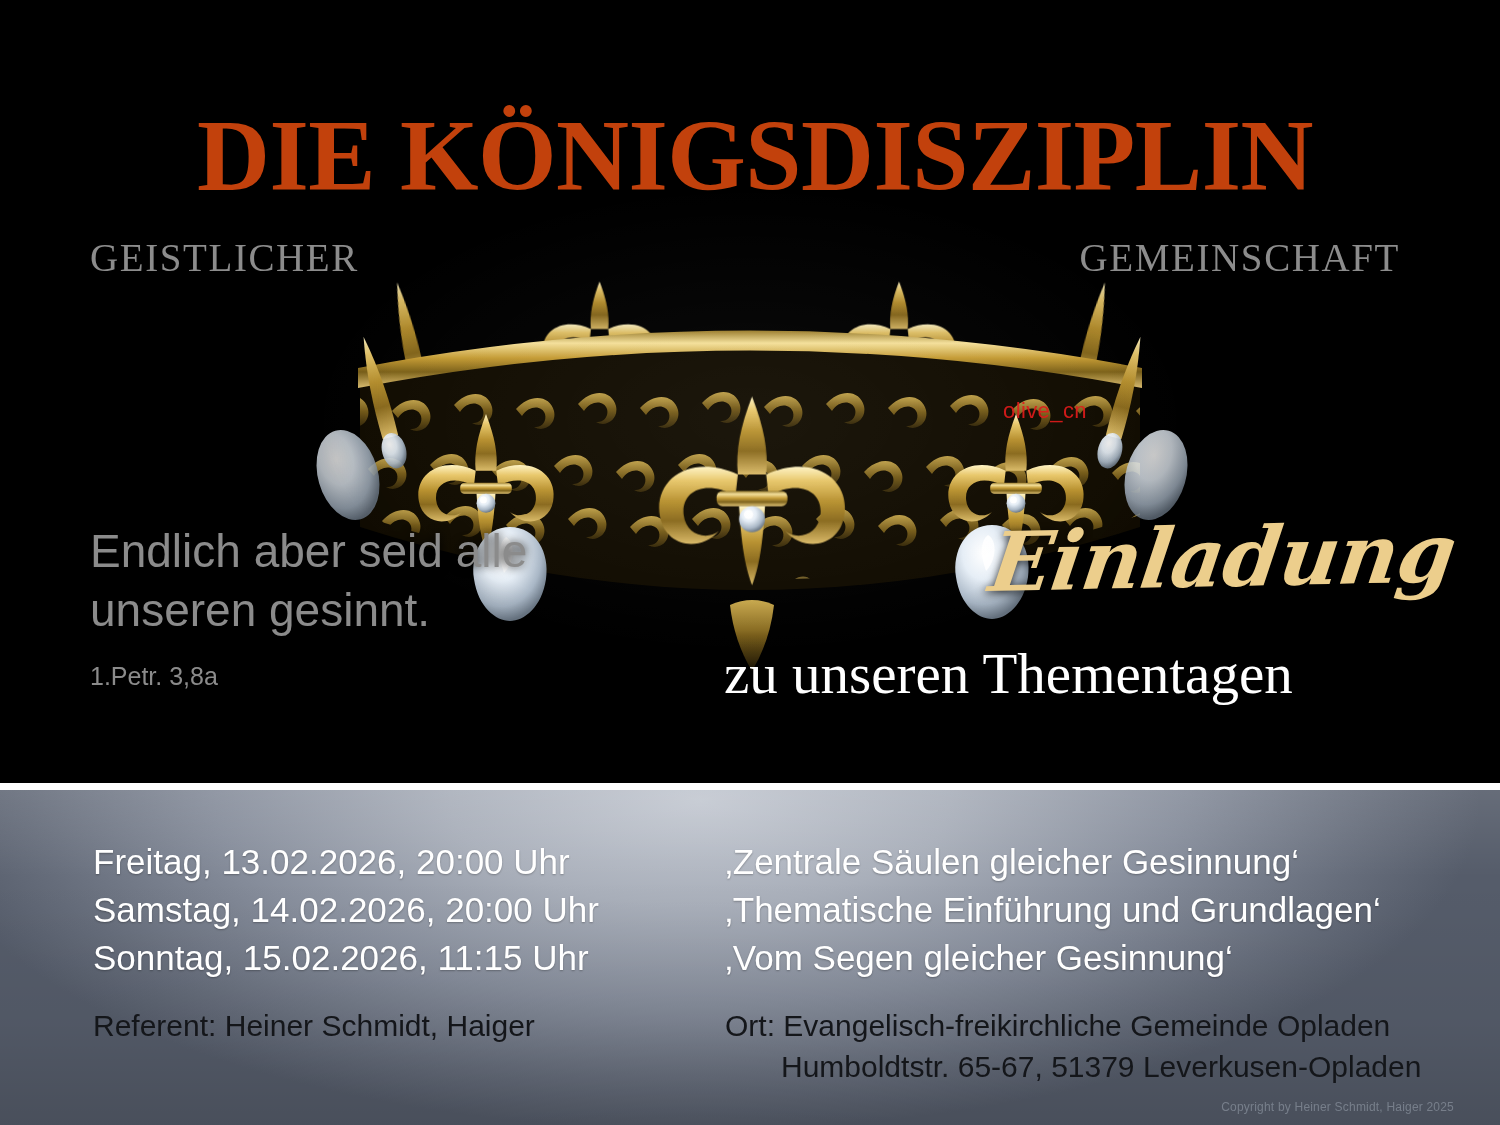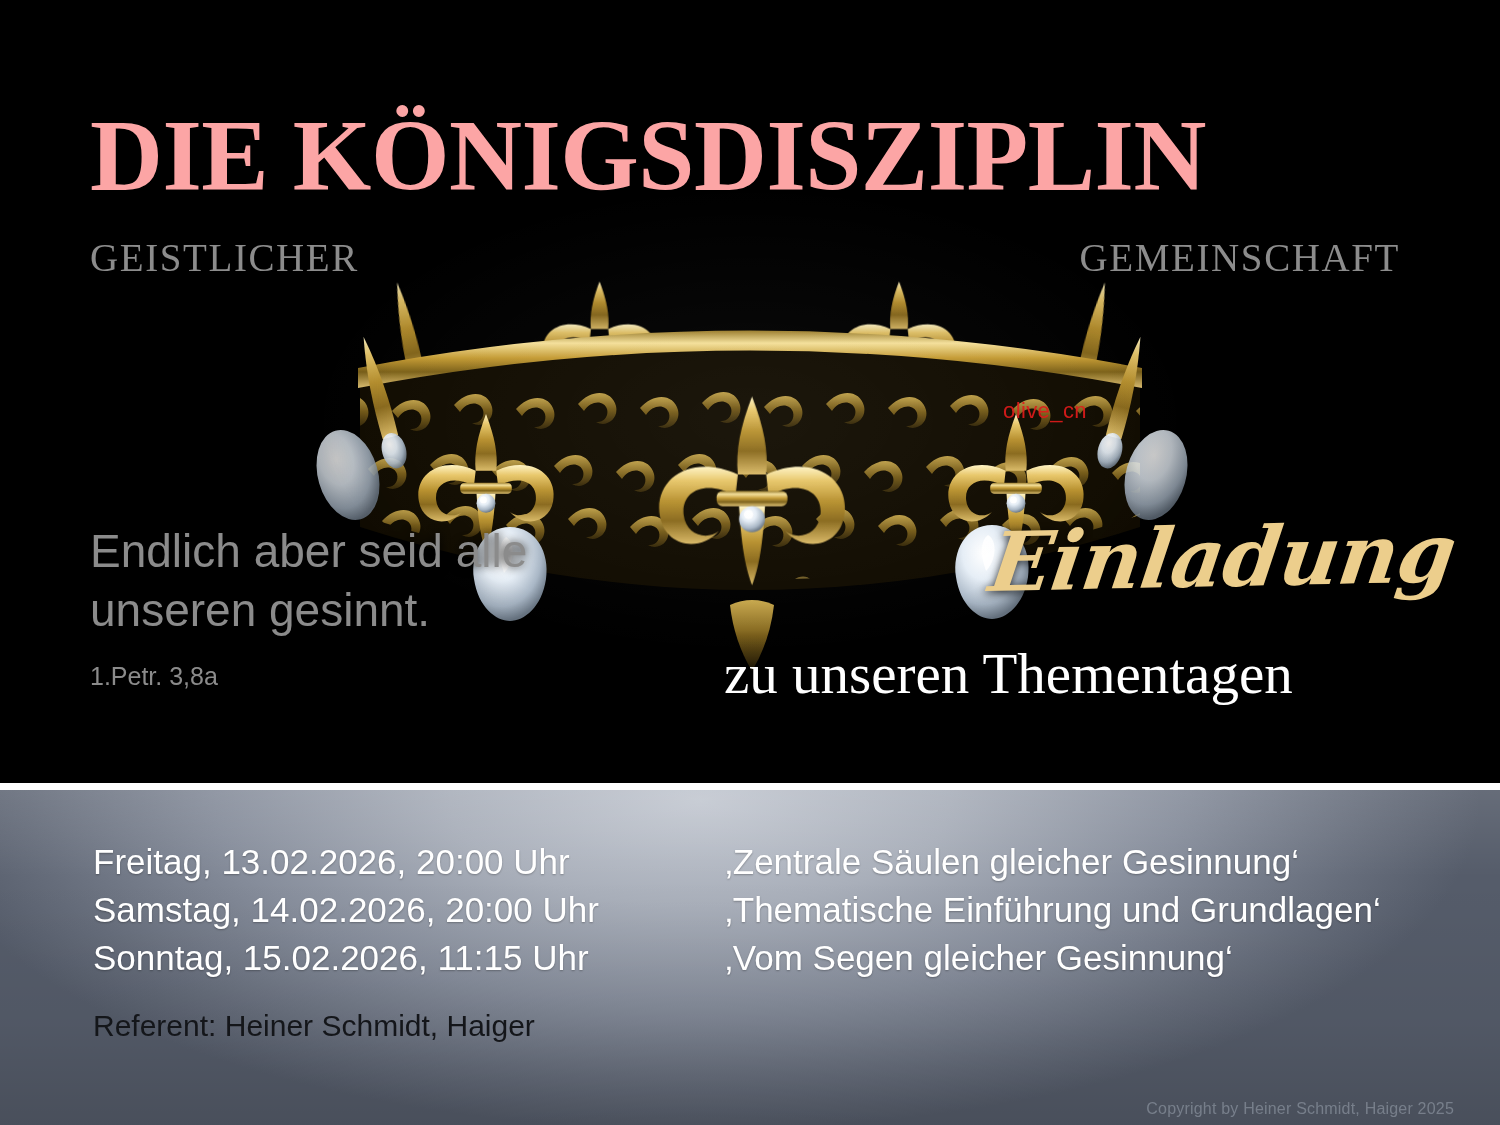--- a/index.html
+++ b/index.html
@@ -44,23 +44,24 @@
 
   
   .title{
     position:absolute;
     left:90px; top:106px;
     width:1330px;
     font-family:"Liberation Serif", serif;
     font-size:101px;
     line-height:1.0;
     letter-spacing:-0.5px;
-    color:#fca5a5;
+    color:#c2410c;
     white-space:nowrap;
     text-shadow:0 0 3px rgba(0,0,0,0.9);
+    text-align:center;
   }
 
   .subtitle-row{
     position:absolute;
     left:90px; top:238px;
     width:1310px;
     display:flex;
     justify-content:space-between;
     font-family:"Liberation Serif", serif;
     font-size:39px;
@@ -175,21 +176,21 @@
     font-size:30px;
     line-height:41px;
     color:#14161a;
     white-space:nowrap;
   }
   .line-dark.indent{ padding-left:56px; }
 
   .copyright{
     position:absolute;
     right:46px; top:1101px;
-    font-size:16px;
+    font-size:12px;
     line-height:1;
     color:#7f8793;
     letter-spacing:0.2px;
     white-space:nowrap;
     opacity:0.85;
   }
 </style>
 </head>
 <body>
 
@@ -429,16 +430,20 @@
   <div class="col col-right topics">
     <div class="line-light">‚Zentrale Säulen gleicher Gesinnung‘</div>
     <div class="line-light">‚Thematische Einführung und Grundlagen‘</div>
     <div class="line-light">‚Vom Segen gleicher Gesinnung‘</div>
   </div>
 
   <div class="col col-left speaker">
     <div class="line-dark">Referent: Heiner Schmidt, Haiger</div>
   </div>
 
+  <div class="col col-right venue">
+    <div class="line-dark">Ort: Evangelisch-freikirchliche Gemeinde Opladen</div>
+    <div class="line-dark indent">Humboldtstr. 65-67, 51379 Leverkusen-Opladen</div>
+  </div>
 
   <div class="copyright">Copyright by Heiner Schmidt, Haiger 2025</div>
 
 </div>
 
 </body></html>

